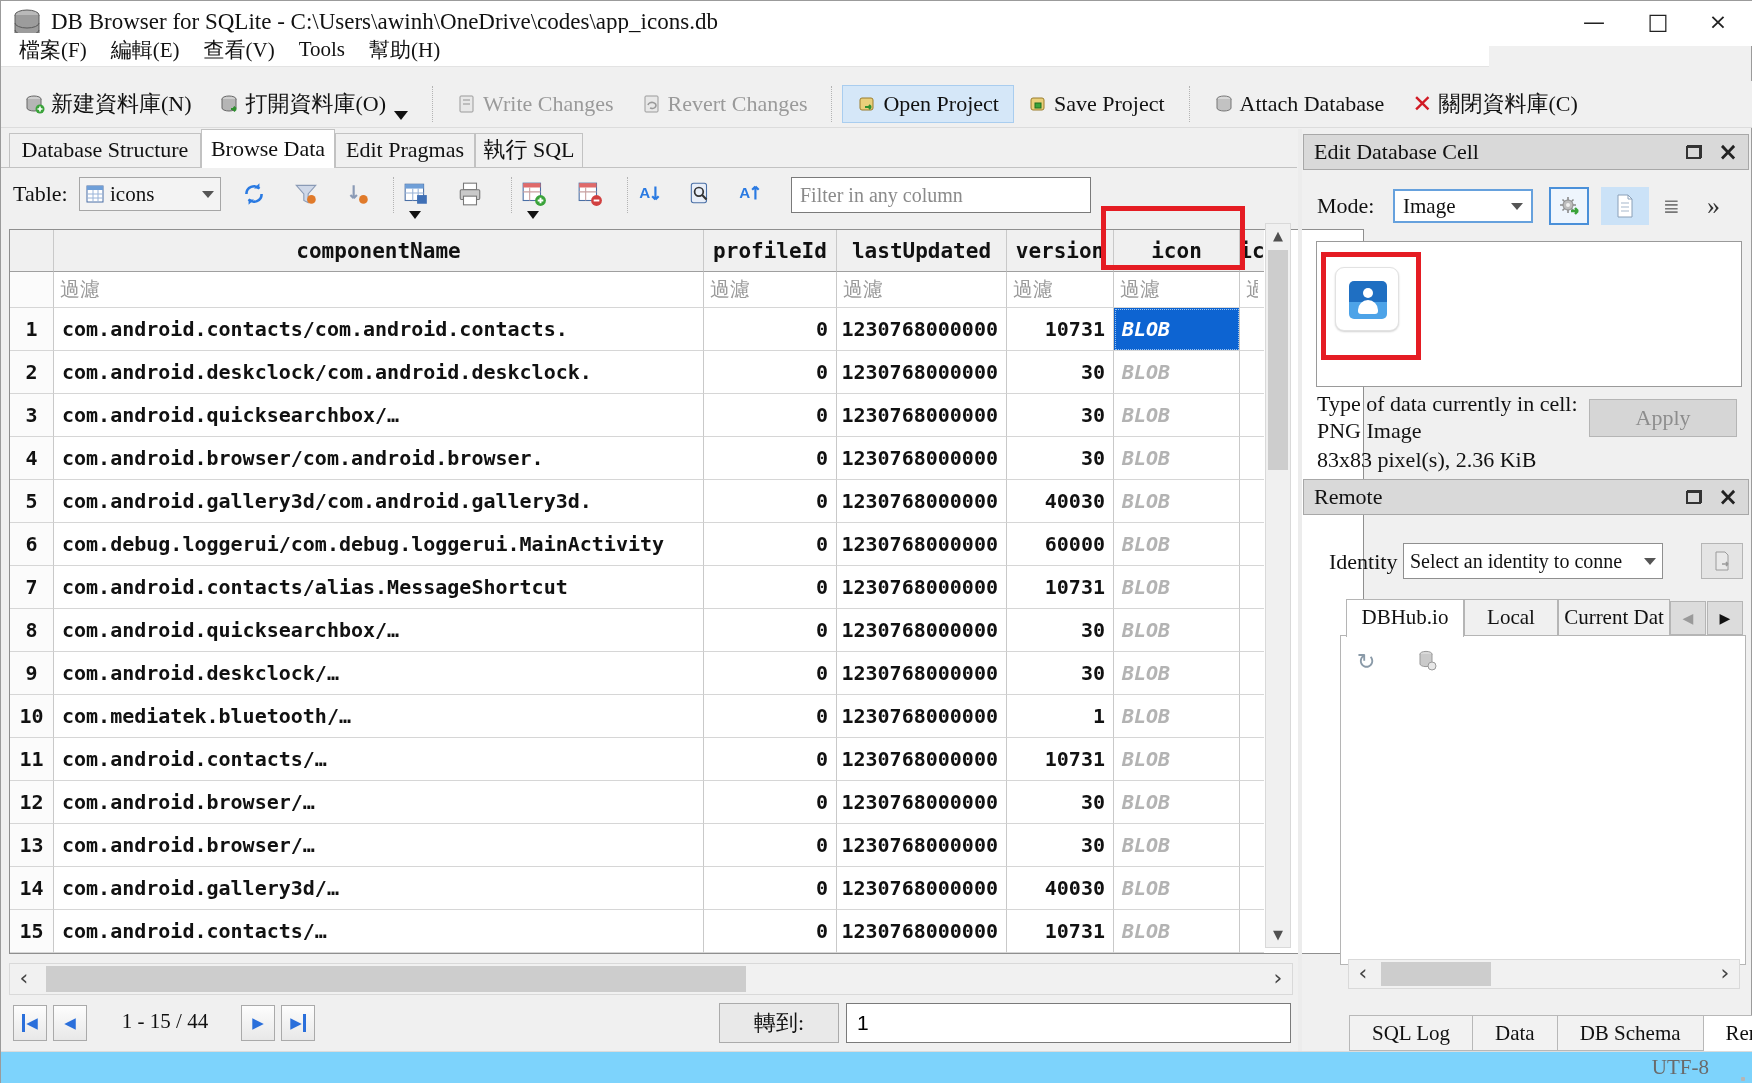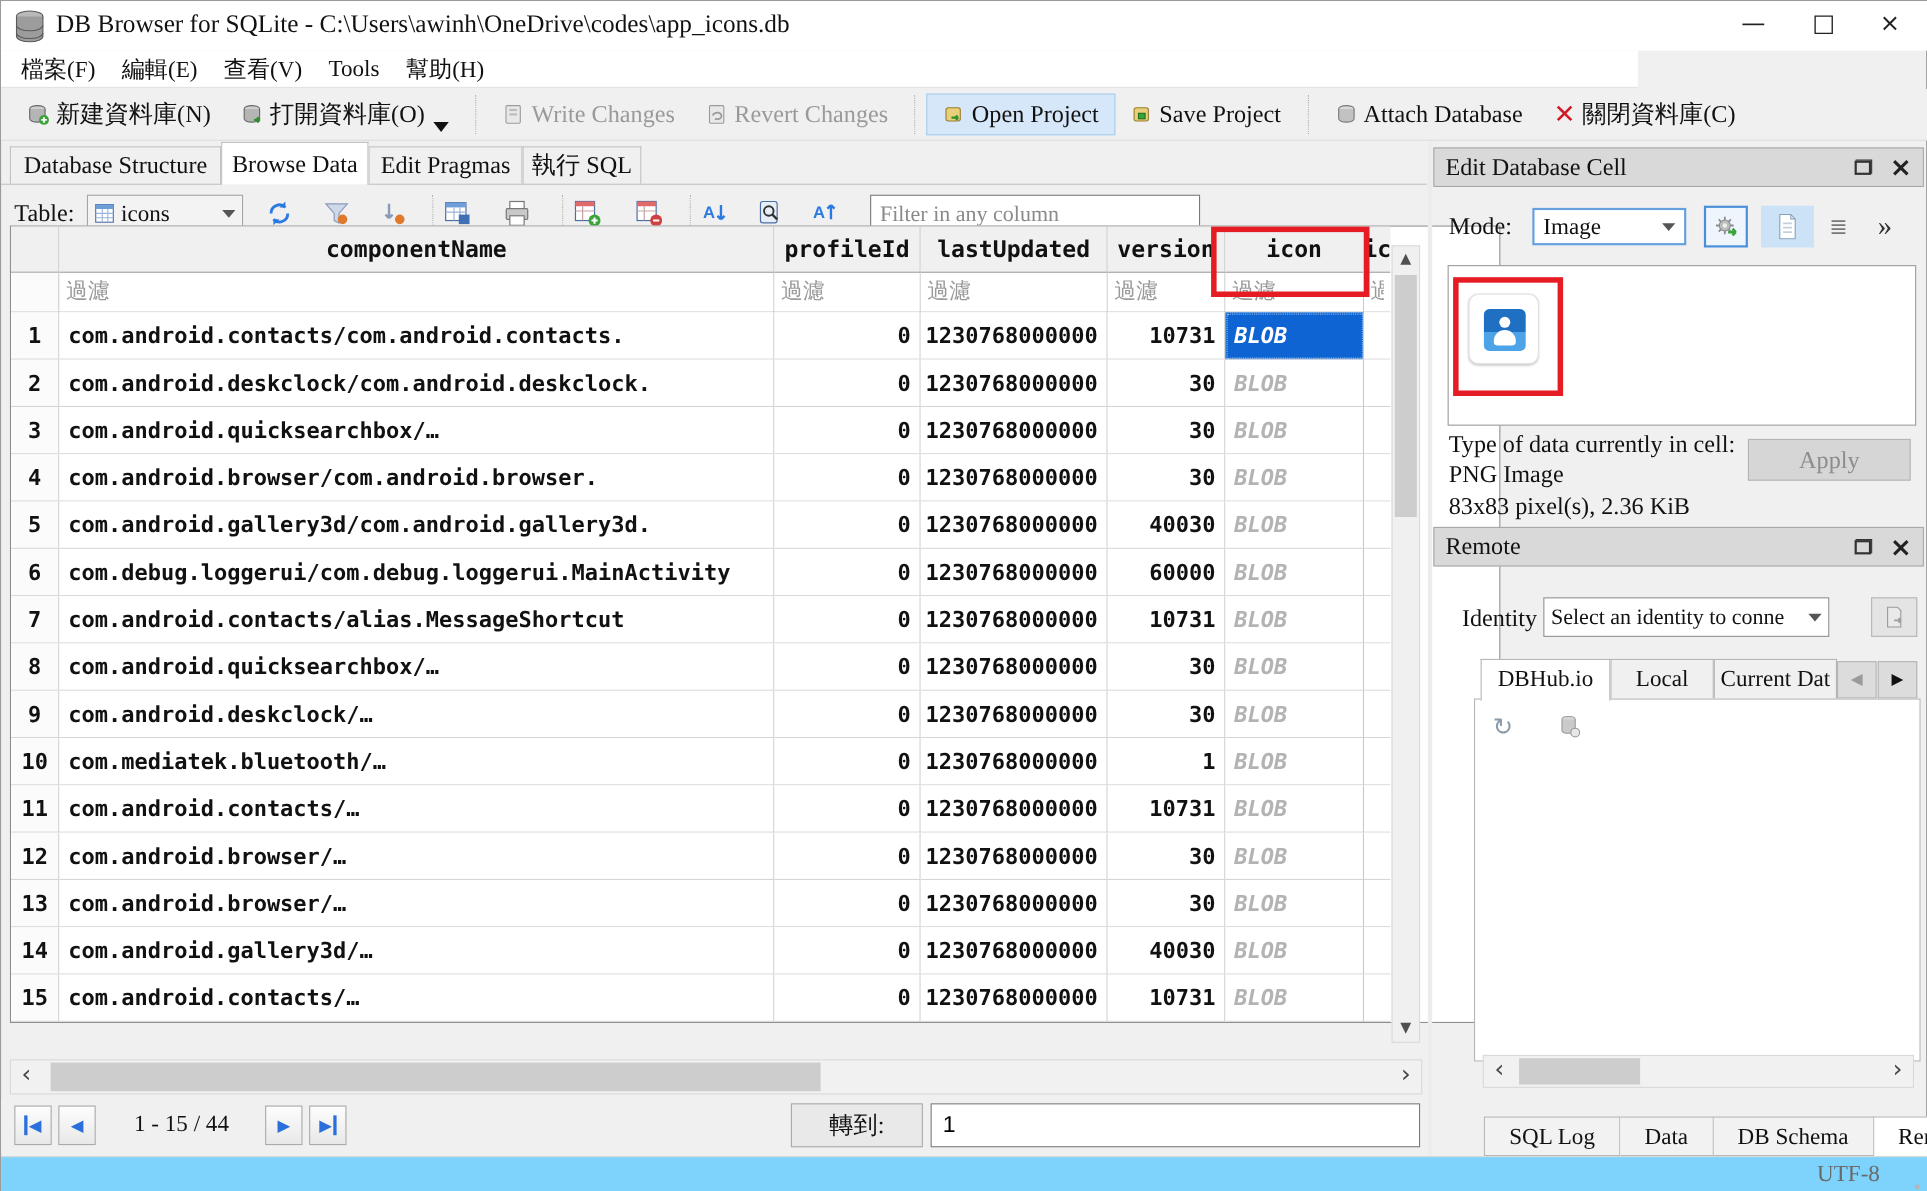--- a/index.html
+++ b/index.html
@@ -9,21 +9,21 @@
 
   
   .titlebar { position:absolute; left:0; top:0; width:1752px; height:45px; background:#fff; }
   .app-icon { position:absolute; left:12px; top:8px; width:28px; height:30px; }
   .title-text { position:absolute; left:50px; top:8px; font-size:23px; white-space:nowrap; }
   .winbtn { position:absolute; top:0; width:58px; height:42px; text-align:center; line-height:42px;
     font-size:22px; font-family:"DejaVu Sans",sans-serif; color:#222; cursor:default; }
   .btn-min { right:130px; } .btn-max { right:66px; } .btn-close { right:6px; }
 
   
-  .menubar { position:absolute; left:0; top:45px; width:1488px; height:34px; background:#fff;
+  .menubar { position:absolute; left:0; top:32px; width:1488px; height:34px; background:#fff;
     border-bottom:1px solid #e3e3e3; display:flex; align-items:center; padding-left:6px; }
   .menu-item { font-size:21px; padding:0 12px; height:100%; display:flex; align-items:center; }
 
   
   .toolbar { position:absolute; left:0; top:80px; width:1752px; height:47px; background:#f0f0f0;
     border-bottom:1px solid #dcdcdc; display:flex; align-items:center; padding-left:10px; }
   .tbtn { display:flex; align-items:center; gap:6px; font-size:22px; padding:5px 14px; white-space:nowrap; }
   .tbtn.disabled { color:#9a9a9a; }
   .tbtn.hl { background:#d5e7f8; border:1px solid #a9cdef; }
   .tsep { width:1px; height:36px; border-left:1px dotted #b3b3b3; margin:0 10px; }
@@ -48,21 +48,21 @@
   .combo-table .caret, .caret { width:0; height:0; border-left:6px solid transparent;
     border-right:6px solid transparent; border-top:7px solid #555; margin-left:auto; }
   .cicon { position:absolute; top:10px; width:26px; height:26px; }
   .under-arrow { position:absolute; width:0; height:0; border-left:6px solid transparent;
     border-right:6px solid transparent; border-top:8px solid #111; top:40px; }
   .filter-any { position:absolute; left:740px; top:6px; width:280px; height:36px; border:1px solid #7a7a7a;
     font-size:20px; padding:0 8px; font-family:"Liberation Serif","DejaVu Serif",serif; color:#333; background:#fff; }
   .filter-any::placeholder { color:#8a8a8a; }
 
   
-  .grid { position:absolute; left:8px; top:204px; width:1355px; border:1px solid #8f8f8f; background:#fff; }
+  .grid { position:absolute; left:8px; top:228px; width:1355px; border:1px solid #8f8f8f; background:#fff; }
   .grid-row, .grid-head, .grid-filter { display:flex; width:1254px; }
   .gc { border-right:1px solid #c9c9c9; border-bottom:1px solid #d6d6d6; overflow:hidden; white-space:nowrap;
     font-family:"DejaVu Sans Mono","Liberation Mono",monospace; font-weight:bold; font-size:20px;
     display:flex; align-items:center; padding:0 8px; height:43px; background:#fff; }
   .grid-head .gc { background:#f0f0f0; border-bottom:1px solid #9f9f9f; justify-content:center; height:42px; font-size:21px; }
   .grid-filter .gc { height:36px; padding:0; }
   .grid-filter input { width:100%; height:100%; border:none; outline:none; font-size:20px; padding:0 6px;
     font-family:"Liberation Serif","DejaVu Serif",serif; }
   .grid-filter input::placeholder { color:#9a9a9a; }
   .c-num { width:44px; justify-content:center; background:#fbfbfb; }

